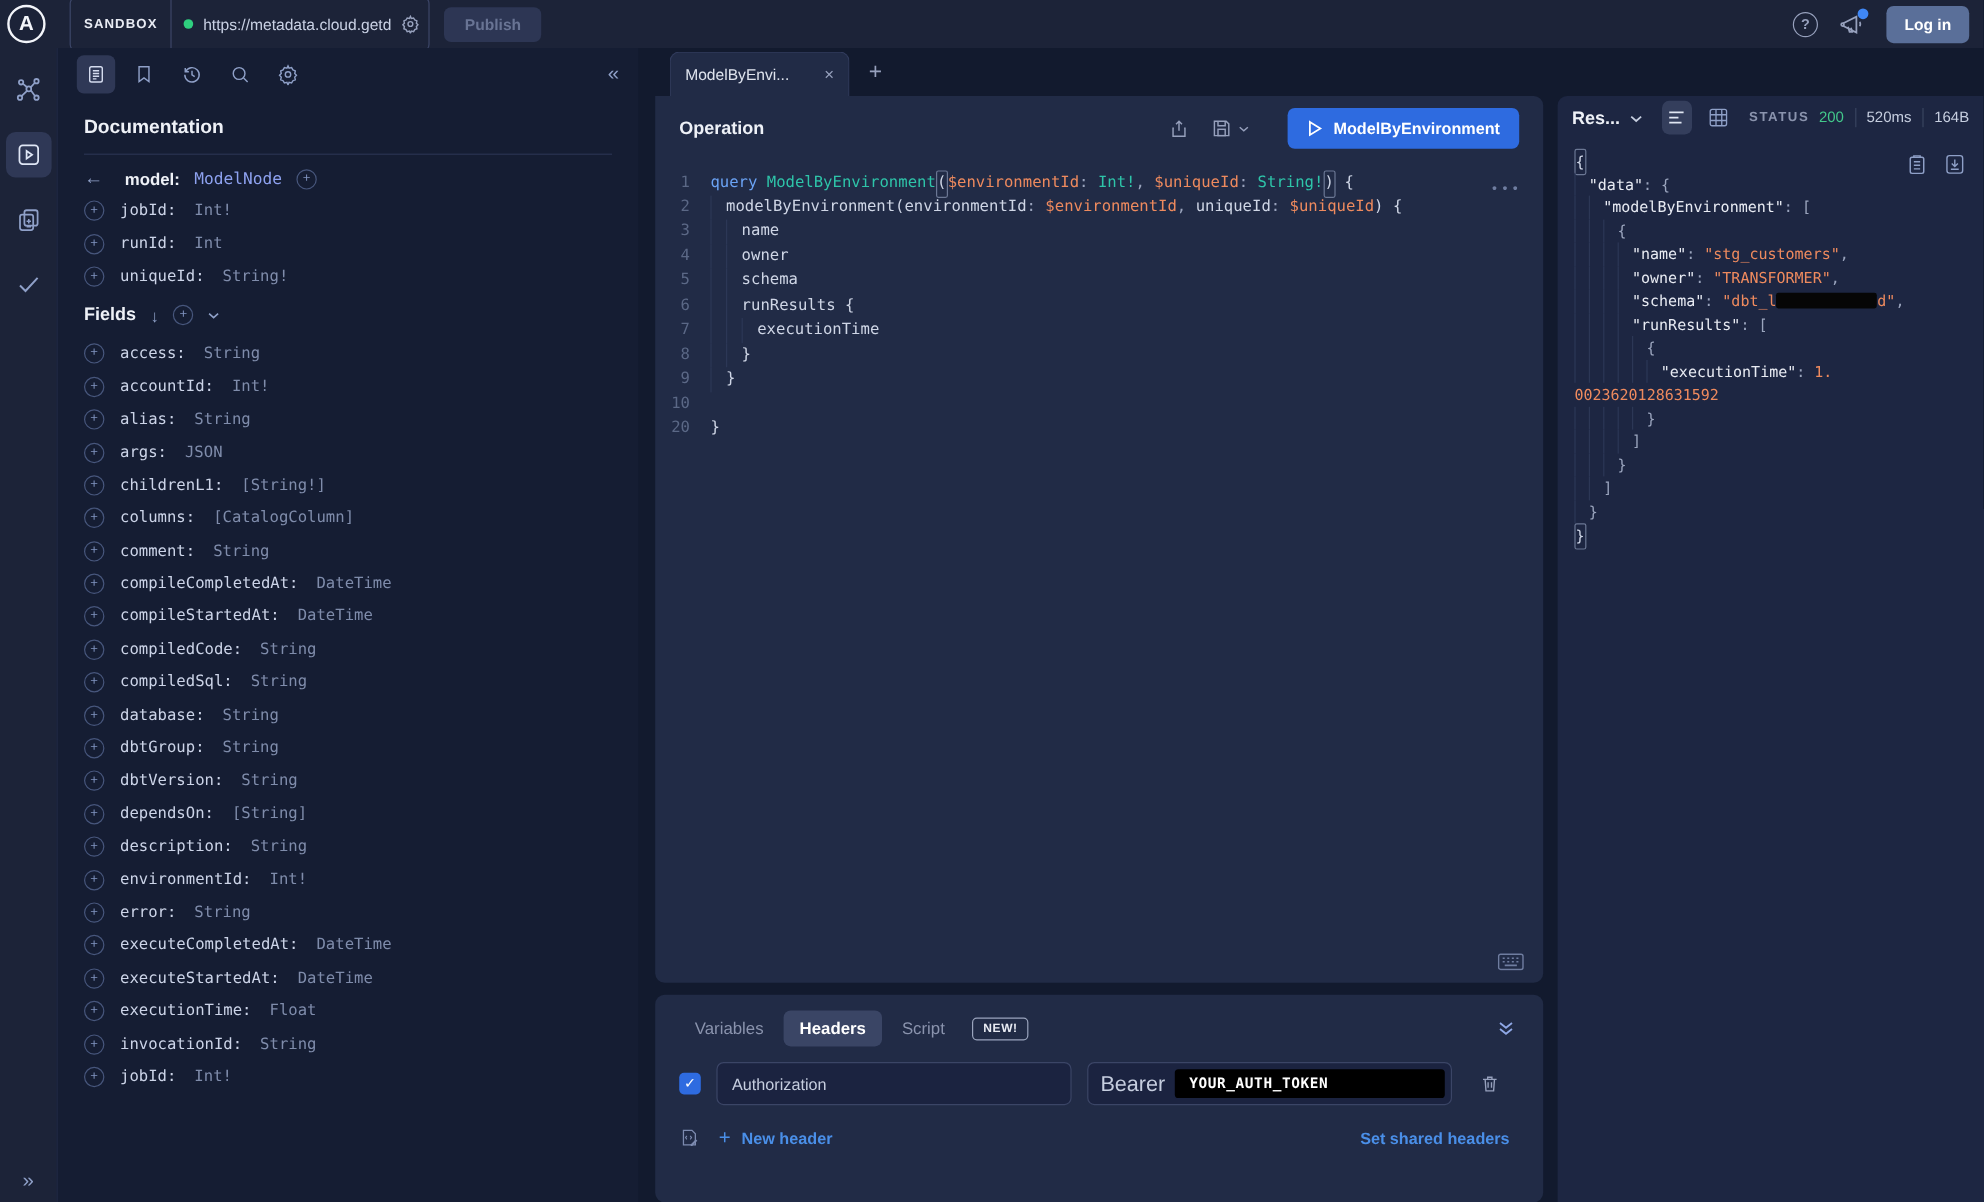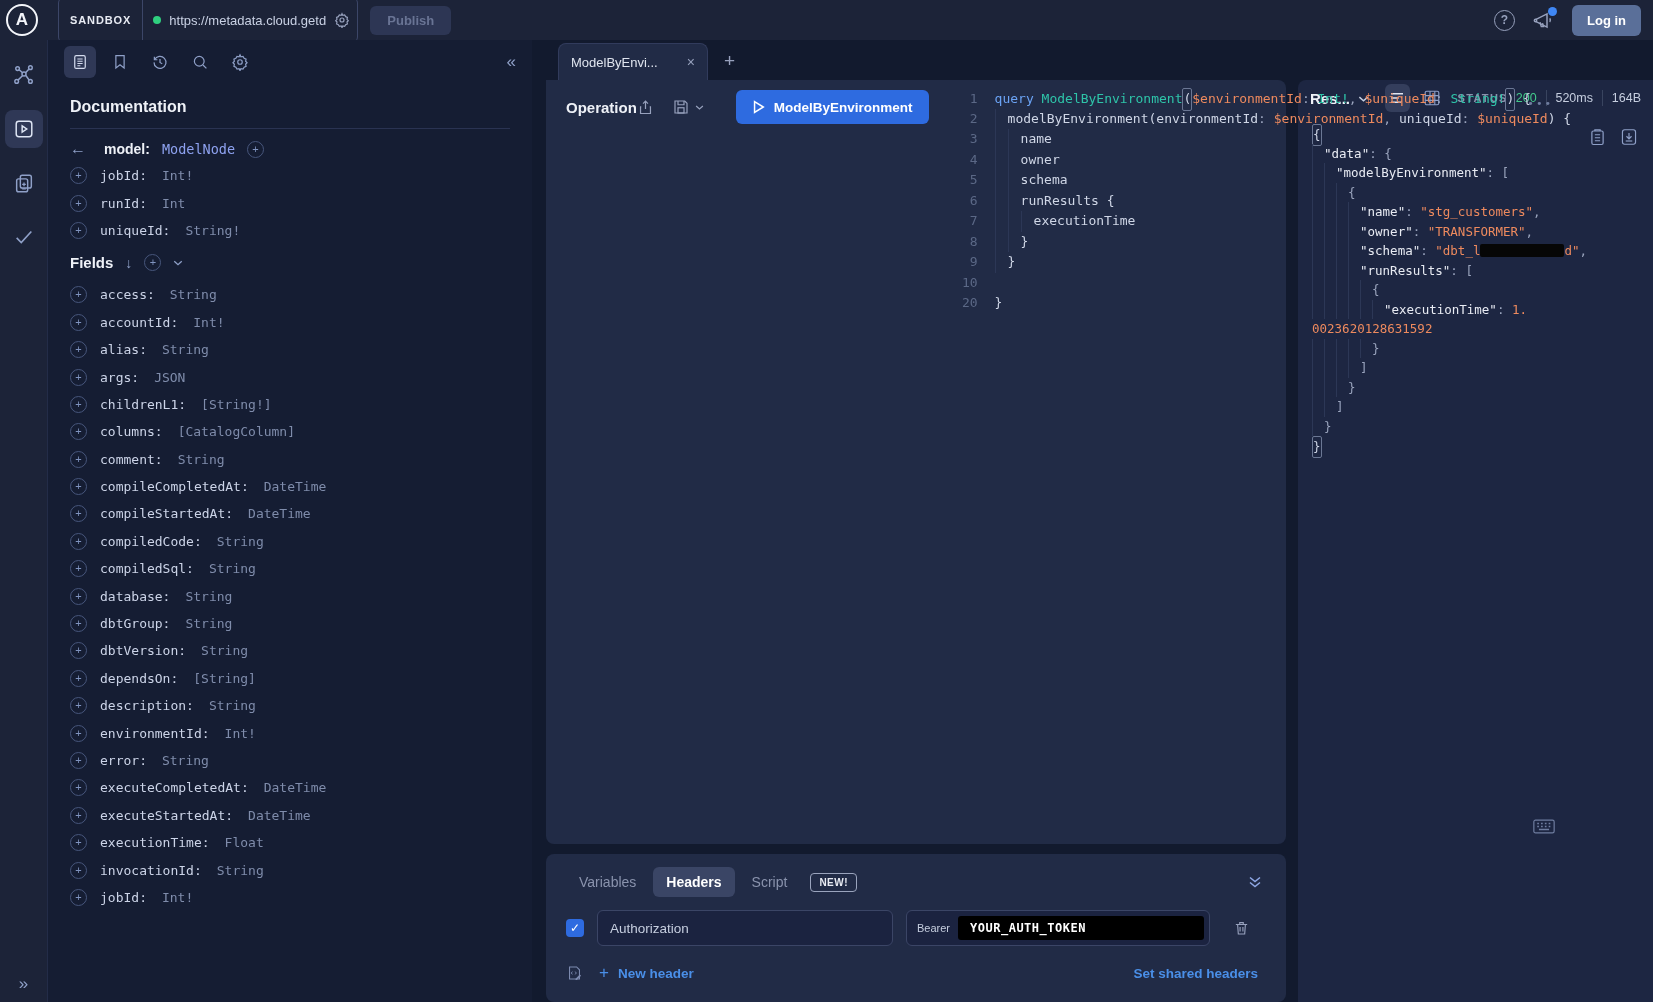--- a/index.html
+++ b/index.html
@@ -62,21 +62,21 @@
   .tabbar { height:40px; display:flex; align-items:flex-end; flex:none;margin-left:12px; }
   .tab { width:150px; height:37px; background:#212b46; border:1px solid #313b5c; border-bottom:none; border-radius:8px 8px 0 0;
          display:flex; align-items:center; padding:0 12px; gap:10px; color:#dfe4ee; font-size:13px; }
   .tab-title { flex:1; white-space:nowrap; overflow:hidden; }
   .tab-close { color:#97a1bd; font-size:14px; }
   .newtab-btn { color:#97a1bd; font-size:19px; margin:0 0 8px 16px; }
 
   .panels { flex:1; display:flex; gap:12px; min-height:0; }
   .leftcol { width:740px; display:flex; flex-direction:column; gap:10px; flex:none; }
 
-  .opcard { flex:1; background:#212b46; border-radius:0 8px 8px 8px; display:flex; flex-direction:row; min-height:0; }
+  .opcard { flex:1; background:#212b46; border-radius:0 8px 8px 8px; display:flex; flex-direction:column; min-height:0; }
   .ophead { height:54px; display:flex; align-items:center; padding:0 20px; flex:none; }
   .optitle { font-size:15px; font-weight:bold; color:#eef1f7; }
   .ophead-icons { margin-left:auto; display:flex; align-items:center; gap:18px; color:#97a1bd; }
   .save-group { display:flex; align-items:center; gap:5px; }
   .runbtn { background:#2e6be0; color:#fff; font-weight:bold; font-size:13.5px; height:34px; padding:0 16px; border-radius:6px;
             display:flex; align-items:center; gap:9px; margin-left:14px; }
 
   .editor { flex:1; position:relative; padding-top:8px; font-family:"DejaVu Sans Mono", monospace; font-size:13px; line-height:20.5px; }
   .cl { display:flex; align-items:baseline; height:20.5px; }
   .ln { width:46px; text-align:right; padding-right:17px; color:#5b6886; flex:none; }
@@ -88,33 +88,33 @@
   .tk.pu  { color:#9aa4bd; }
   .tk.pl  { color:#cfd6e6; }
   .tk.key { color:#e8ebf3; }
   .tk.str { color:#ee8a5e; }
   .tk.num { color:#ee8a5e; }
   .tk.bm  { color:#cfd6e6; border:1px solid #6b7794; border-radius:2px; }
   .tk.red { display:inline-block; width:84px; height:13px; background:#060606; border-radius:2px; align-self:center; }
   .menu-dots { position:absolute; top:14px; right:18px; color:#6f7da0; font-size:11px; letter-spacing:2px; }
   .kbd-icon { position:absolute; bottom:10px; right:16px; color:#6f7da0; }
 
-  .bottomcard { height:148px; background:#212b46; border-radius:8px; padding:13px 20px 0 20px; display:flex; flex-direction:column; gap:13px; flex:none; }
+  .bottomcard { height:173px; background:#212b46; border-radius:8px; padding:13px 20px 0 20px; display:flex; flex-direction:column; gap:13px; flex:none; }
   .btabs { display:flex; align-items:center; gap:4px; }
   .btab { color:#8a93ad; font-size:14px; padding:7px 13px; border-radius:6px; }
   .btab.active { background:#3a4565; color:#fff; font-weight:bold; }
   .newbadge { border:1px solid #9aa4bd; color:#e8ebf3; font-size:10px; font-weight:bold; letter-spacing:.5px; padding:3px 8px; border-radius:4px; margin-left:6px; }
   .collapse2 { margin-left:auto; color:#8fa8e6; padding-right:4px; }
   .hrow { display:flex; align-items:center; gap:13px; }
   .chk { width:18px; height:18px; background:#2e6be0; border-radius:4px; color:#fff; font-size:12px; display:flex; align-items:center; justify-content:center; flex:none; }
   .hname { width:296px; height:36px; border:1px solid #3b4566; border-radius:6px; background:#1b2340; display:flex; align-items:center;
            padding:0 12px; color:#c6cedf; font-size:13.5px; }
   .hval { width:304px; height:36px; border:1px solid #3b4566; border-radius:6px; background:#1b2340; display:flex; align-items:center;
           padding:0 5px 0 10px; gap:8px; }
-  .bearer { color:#c6cedf; font-size:11px; flex:none; }
+  .bearer { color:#c6cedf; font-size:18px; flex:none; }
   .token { background:#000; color:#fff; font-family:"DejaVu Sans Mono", monospace; font-weight:bold; font-size:12px; letter-spacing:.5px;
            padding:5px 12px; border-radius:3px; flex:1; }
   .trash-btn { color:#97a1bd; margin-left:10px; }
   .hfoot { display:flex; align-items:center; gap:16px; margin-top:4px; }
   .dpencil { color:#7d8bb0; }
   .newheader { color:#4a8fe8; font-weight:bold; font-size:13.5px; display:flex; align-items:center; gap:9px; }
   .plusglyph { font-size:17px; font-weight:normal; }
   .sharedheaders { margin-left:auto; color:#4a8fe8; font-weight:bold; font-size:13.5px; padding-right:8px; }
 
   

